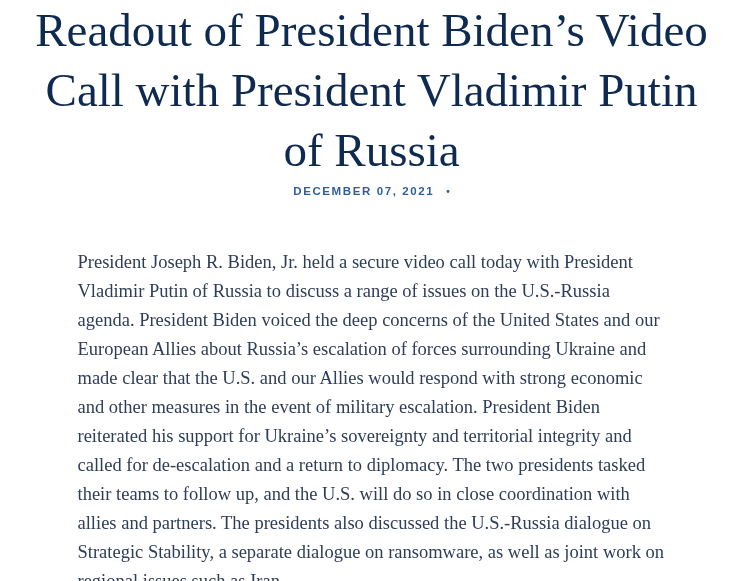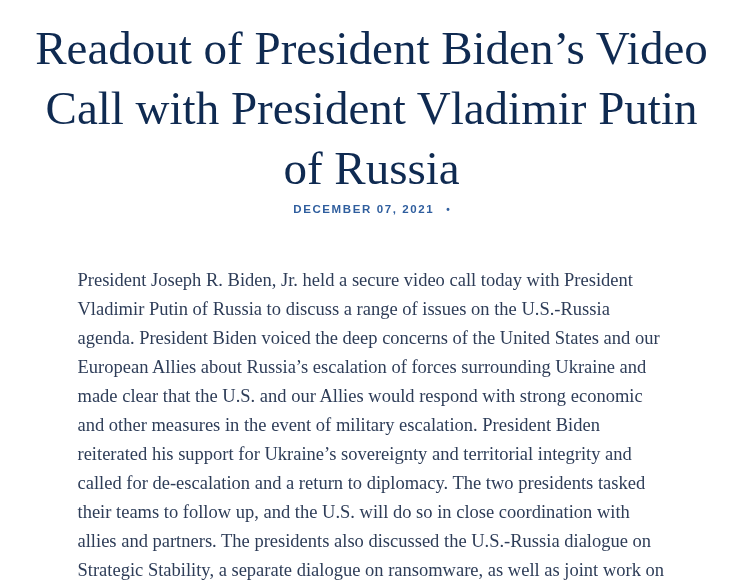--- a/index.html
+++ b/index.html
@@ -13,21 +13,21 @@
     background: var(--background, #ffffff);
     font-family: "Liberation Serif", serif;
   }
   .page {
     width: 743px;
     height: 581px;
     position: relative;
   }
   .title {
     width: 694px;
-    margin: 18px auto 0 auto;
+    margin: 0 auto 0 auto;
     text-align: center;
     font-family: "Liberation Serif", serif;
     font-weight: 400;
     font-size: 47px;
     line-height: 60px;
     letter-spacing: 0;
     color: var(--title_text, #0f2a51);
   }
   .meta {
     display: flex;

